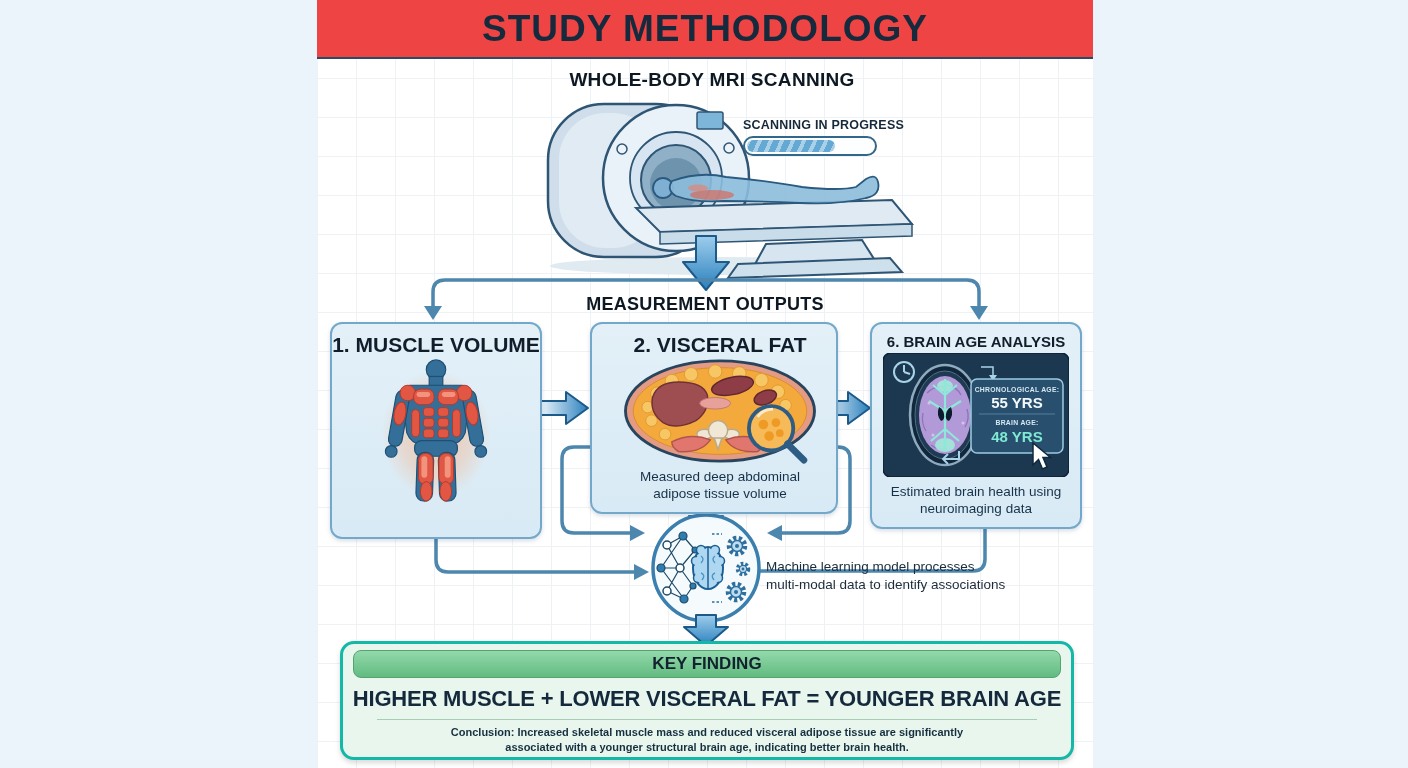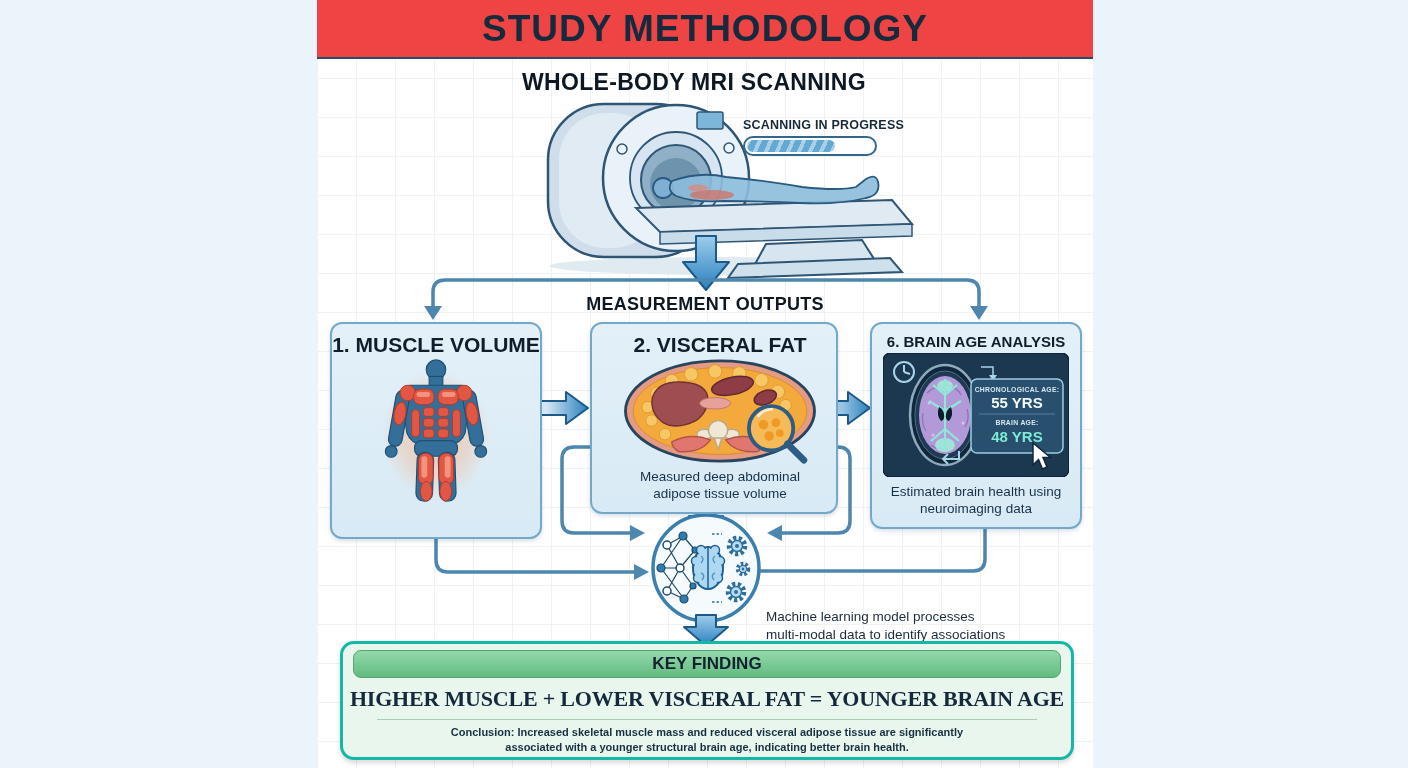--- a/index.html
+++ b/index.html
@@ -7,21 +7,21 @@
     font-family:"Liberation Sans",sans-serif;background:#ebf4fa;}
   
   .panel{position:absolute;left:317px;top:0;width:776px;height:768px;background:#ffffff;
     background-image:linear-gradient(to right,#eff2f4 1px,transparent 1px),
                      linear-gradient(to bottom,#eff2f4 1px,transparent 1px);
     background-size:39px 39px;}
   .header-band{position:absolute;left:317px;top:0;width:776px;height:57px;background:#ef4444;
     border-bottom:2px solid #2b4a63;display:flex;align-items:center;justify-content:center;z-index:3;}
   .main-title{font-size:37px;font-weight:700;color:#152a3d;letter-spacing:1px;}
   .section-heading{position:absolute;z-index:3;font-weight:700;color:#0d1822;text-align:center;}
-  #mri-heading{left:306px;top:69px;width:776px;font-size:23px;letter-spacing:.3px;}
+  #mri-heading{left:324px;top:69px;width:776px;font-size:19px;letter-spacing:.3px;}
   #measure-heading{left:317px;top:294px;width:776px;font-size:18px;letter-spacing:.3px;}
   #diagram{position:absolute;left:0;top:0;z-index:2;}
   
   .scan-label{position:absolute;left:743px;top:118px;z-index:3;font-size:12.5px;font-weight:700;color:#16293a;letter-spacing:.2px;}
   .progress{position:absolute;left:743px;top:136px;width:130px;height:16px;z-index:3;
     border:2px solid #33678a;border-radius:10px;background:#fdfeff;}
   .progress-fill{height:12px;margin:2px;border-radius:7px;background:#64a9d3;
     background-image:repeating-linear-gradient(115deg,rgba(255,255,255,.45) 0 4px,transparent 4px 10px);}
   
   .mbox{position:absolute;z-index:3;background:linear-gradient(#e3f0f8,#d8eaf5);
@@ -29,29 +29,29 @@
     display:flex;flex-direction:column;align-items:center;}
   #box-muscle{left:330px;top:322px;width:208px;height:213px;}
   #box-visceral{left:590px;top:322px;width:232px;height:188px;padding-left:12px;}
   #box-brain{left:870px;top:322px;width:208px;height:203px;}
   .mbox-title{font-size:21px;font-weight:700;color:#101d2b;margin-top:9px;text-align:center;}
   #box-brain .mbox-title{font-size:15px;}
   .mbox-caption{font-size:13.5px;font-weight:500;color:#16324a;text-align:center;line-height:1.25;margin-top:auto;margin-bottom:9px;padding:0 8px;}
   .mbox svg{display:block;}
   
   .ai-title{position:absolute;left:766px;top:544px;z-index:3;font-size:18.5px;font-weight:700;color:#0d1822;letter-spacing:.2px;}
-  .ai-desc{position:absolute;left:766px;top:608px;z-index:3;font-size:13.5px;font-weight:500;color:#1c2b3a;line-height:1.3;}
+  .ai-desc{position:absolute;left:766px;top:558px;z-index:3;font-size:13.5px;font-weight:500;color:#1c2b3a;line-height:1.3;}
   
   .key-box{position:absolute;left:340px;top:641px;width:728px;height:113px;z-index:3;
     background:#e9f6ee;border:3px solid #14b8a6;border-radius:14px;box-shadow:0 3px 5px rgba(0,0,0,.15);
     display:flex;flex-direction:column;align-items:center;}
   .key-bar{width:706px;height:26px;margin-top:6px;border-radius:8px;border:1px solid #55a371;
     background:linear-gradient(#93d9ab,#62bb80);display:flex;align-items:center;justify-content:center;}
   .key-bar-label{font-size:17px;font-weight:700;color:#13222f;}
-  .key-headline{font-size:22px;font-weight:700;color:#15293c;letter-spacing:-.2px;margin-top:8px;font-family:Liberation Serif, serif;}
+  .key-headline{font-size:22px;font-weight:700;color:#15293c;letter-spacing:-.2px;margin-top:8px;}
   .key-divider{width:660px;height:1px;background:#a7cdb4;margin-top:7px;}
   .key-conclusion{font-size:11px;font-weight:700;color:#17303f;text-align:center;line-height:1.35;margin-top:5px;}
   svg text{font-family:"Liberation Sans",sans-serif;}
 </style>
 </head>
 <body>
 
 <div id="canvas">
 
   <div class="panel"></div>

